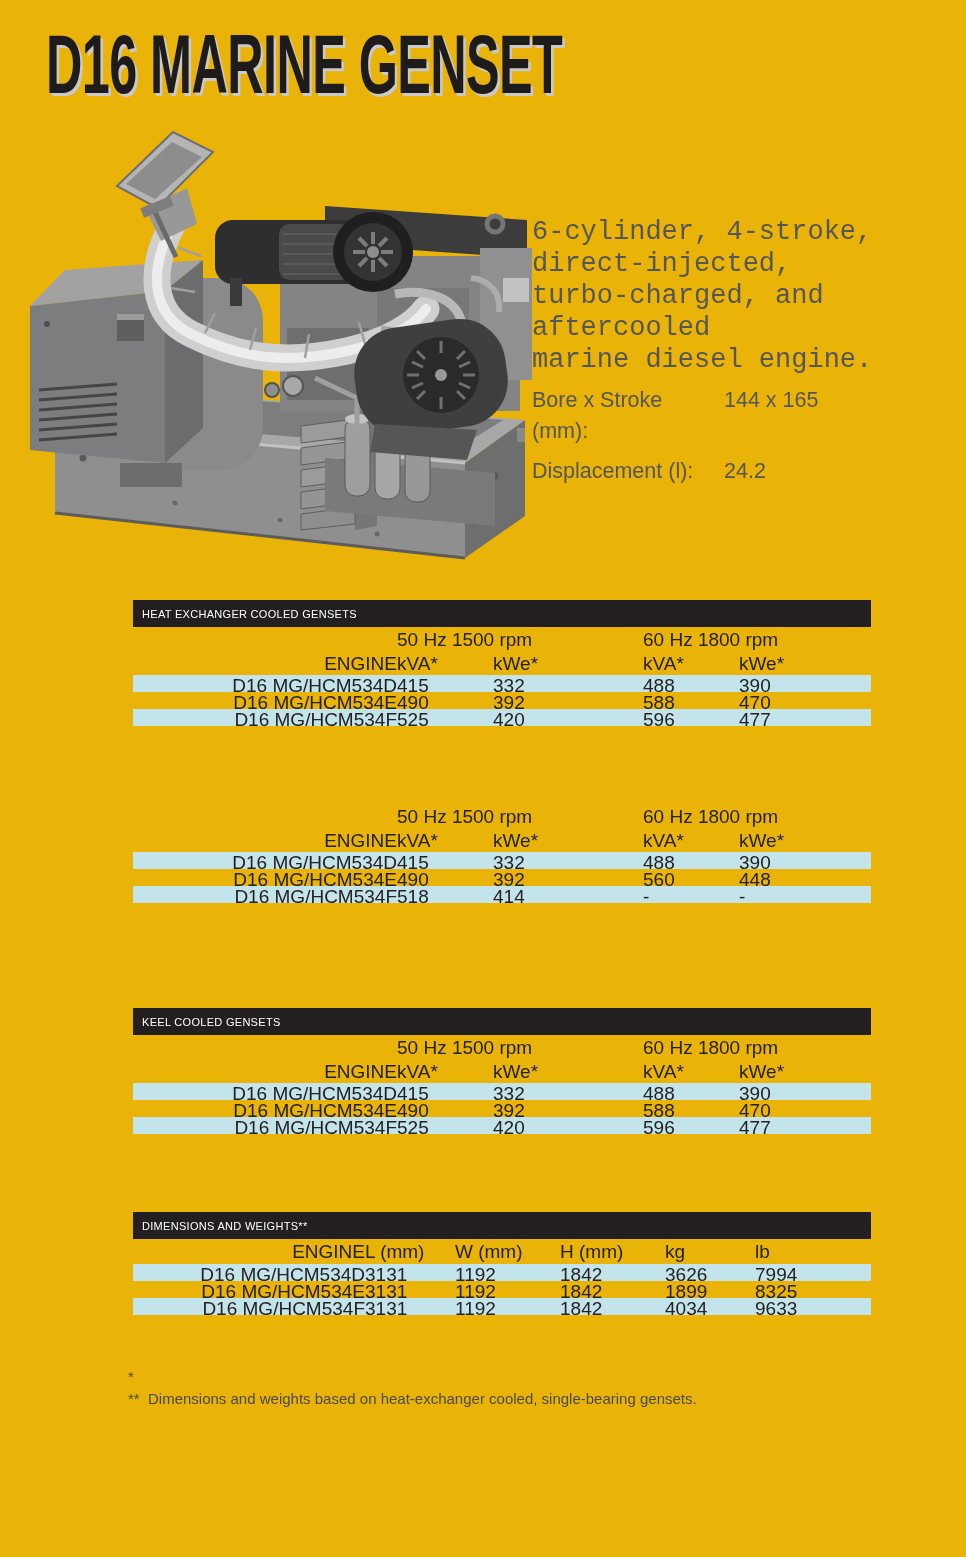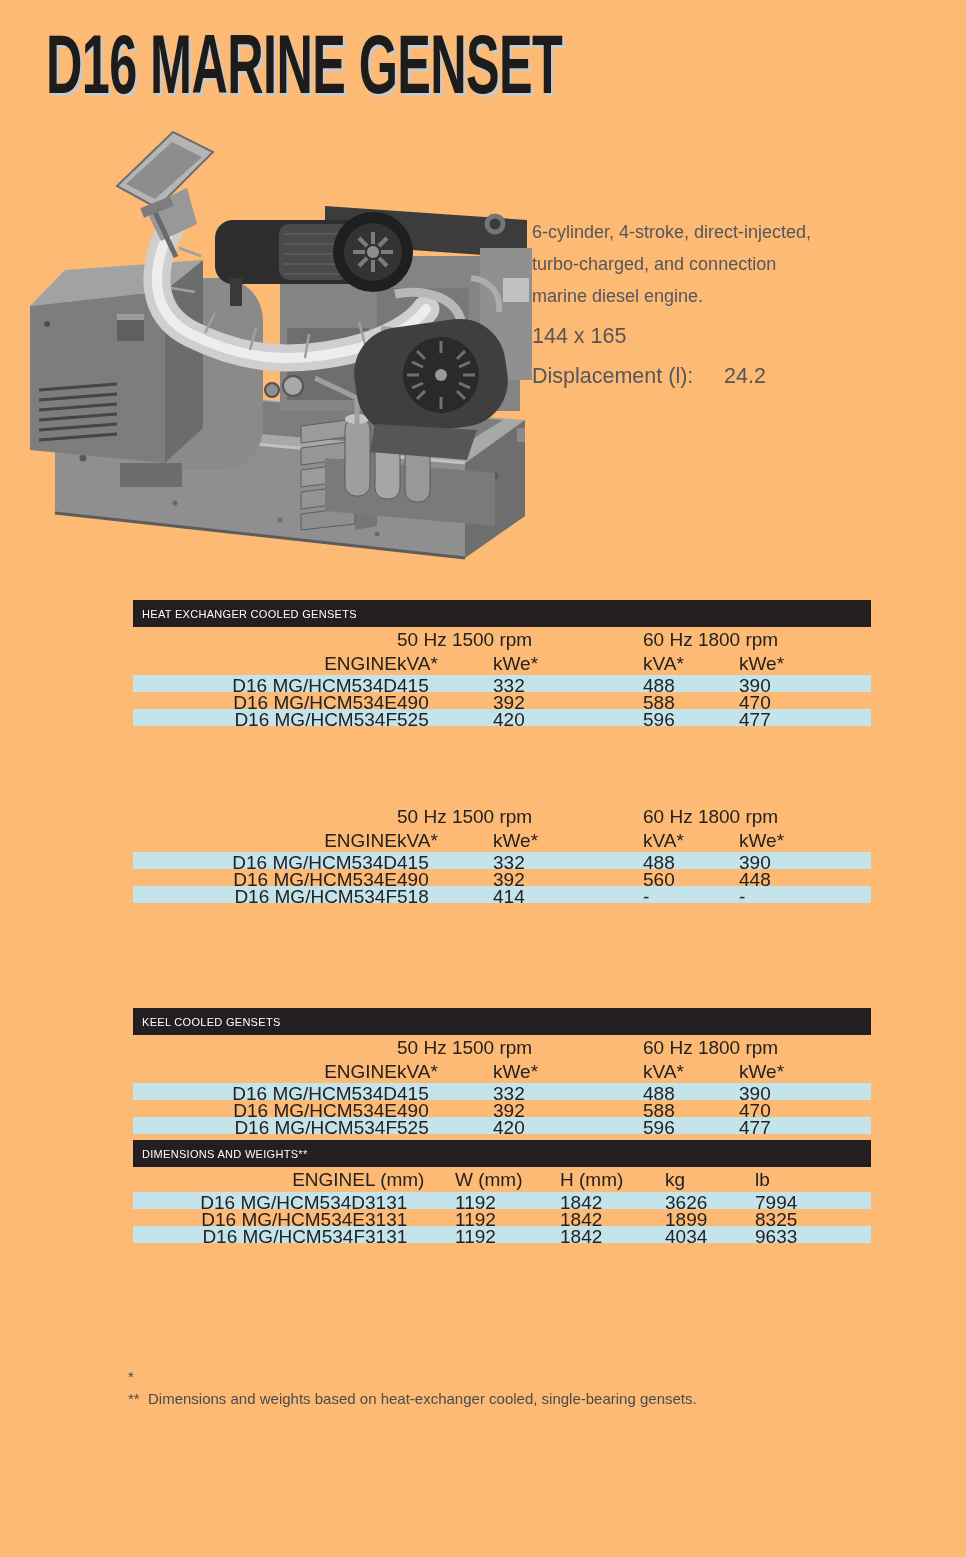--- a/index.html
+++ b/index.html
@@ -8,39 +8,39 @@
     --header-bar:#231f20;
     --body-text:#55565a;
     --table-text:#242122;
     --footnote-text:#4a4b4d;
   }
   *{margin:0;padding:0;box-sizing:border-box;}
   html,body{background:#ffffff;}
   .page{
     position:relative;
     width:966px;height:1557px;
-    background:#fdba74;
+    background:#eab308;
     overflow:hidden;
     font-family:"Liberation Sans","DejaVu Sans",sans-serif;
     color:var(--table-text);
   }
   
   .page-title{
     position:absolute;left:46px;top:22px;
     font-size:84px;font-weight:bold;line-height:1;
     letter-spacing:-1px;white-space:nowrap;
     transform:scaleX(0.60);transform-origin:left top;
     color:#1e1c1a;
     text-shadow:4px 3px 0 #c9c9c9;
   }
   
   .photo{position:absolute;left:25px;top:128px;width:535px;height:435px;}
   
   .intro{position:absolute;left:532px;top:216px;width:420px;}
-  .intro-desc{font-size:18px;line-height:32px;color:var(--body-text);}
+  .intro-desc{font-size:27px;line-height:32px;color:var(--body-text);font-family:Liberation Mono, monospace;}
   .spec-row{display:flex;margin-top:9px;font-size:21.5px;line-height:31px;color:var(--body-text);}
   .spec-label{width:192px;flex:0 0 192px;}
   
   .ptable{position:absolute;left:133px;width:738px;font-size:19px;color:var(--table-text);}
   .bar{
     height:27px;background:var(--header-bar);color:#ffffff;
     display:flex;align-items:center;padding-left:9px;
     font-size:11px;letter-spacing:0.3px;
   }
   .freq-row{display:grid;grid-template-columns:264px 246px 1fr;height:26px;align-items:center;}
@@ -194,24 +194,25 @@
       <polygon points="101,56 147,14 177,29 130,71" fill="#8d8d8d"></polygon>
       <polygon points="120,80 162,60 172,96 136,113" fill="#989898"></polygon>
       <line x1="129" y1="82" x2="151" y2="129" stroke="#6a6a6a" stroke-width="5"></line>
       <rect x="116" y="74" width="32" height="10" fill="#7d7d7d" transform="rotate(-22 132 79)"></rect>
     </g>
   </svg>
 
   <div class="intro">
     <p class="intro-desc">
       <span>6-cylinder, 4-stroke, direct-injected,</span><br>
-      <span>turbo-charged, and connection</span><br>
+      <span>turbo-charged, and aftercooled</span><br>
       <span>marine diesel engine.</span>
     </p>
     <div class="spec-row">
+      <span class="spec-label">Bore x Stroke (mm):</span>
       <span>144 x 165</span>
     </div>
     <div class="spec-row">
       <span class="spec-label">Displacement (l):</span>
       <span>24.2</span>
     </div>
   </div>
 
   <div class="ptable" style="top:600px">
     <div class="bar">
@@ -320,21 +321,21 @@
     </div>
     <div class="grid5 data-row alt">
       <span class="cell-engine">D16 MG/HCM534F</span>
       <span>525</span>
       <span>420</span>
       <span>596</span>
       <span>477</span>
     </div>
   </div>
 
-  <div class="ptable" style="top:1140px">
+  <div class="ptable" style="top:1212px">
     <div class="bar">
       <span>DIMENSIONS AND WEIGHTS**</span>
     </div>
     <div class="grid6 head-row-dims">
       <span class="cell-engine">ENGINE</span>
       <span>L (mm)</span>
       <span>W (mm)</span>
       <span>H (mm)</span>
       <span>kg</span>
       <span>lb</span>

